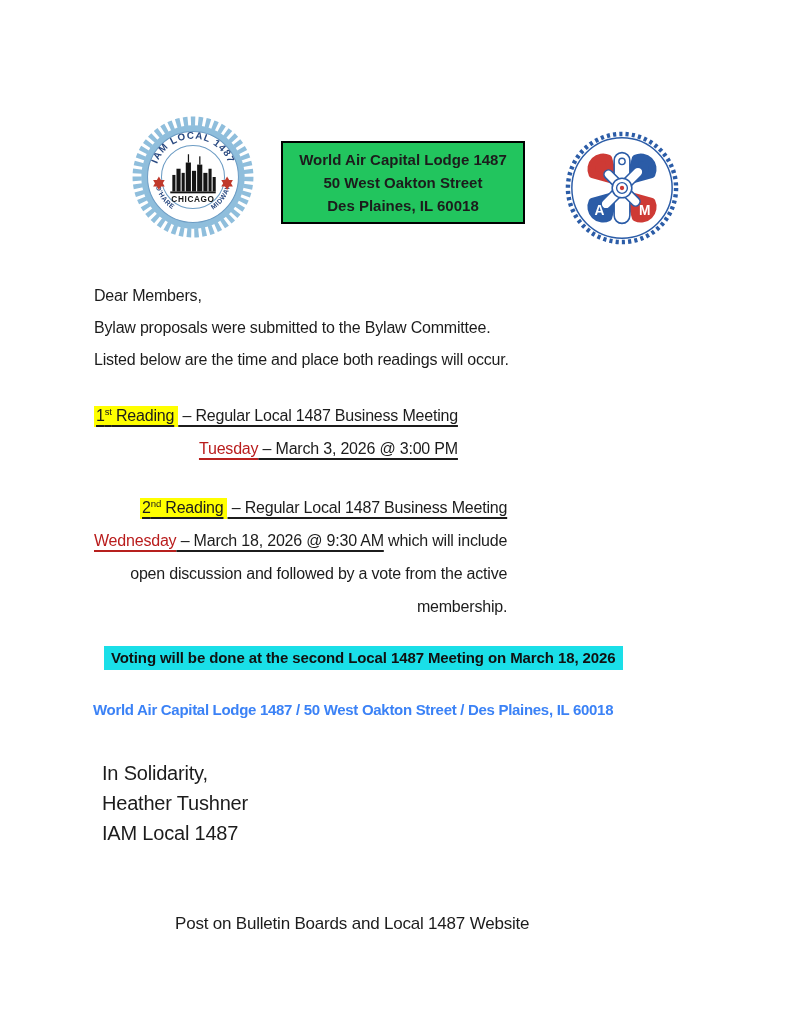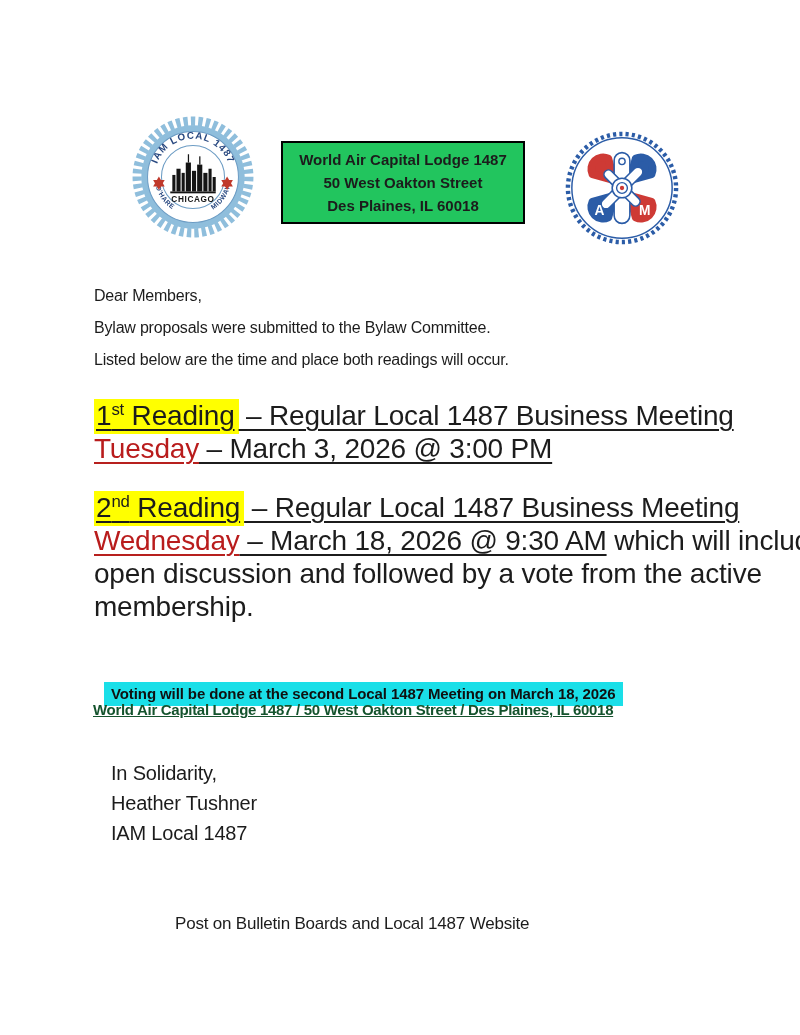--- a/index.html
+++ b/index.html
@@ -8,32 +8,32 @@
     font-family:"Liberation Sans",sans-serif;color:#1c1c1c;overflow:hidden;
   }
   .abs{position:absolute;}
   
   .addr-box{
     width:240px;border:2px solid #000;background:#22c55e;text-align:center;
     font-weight:bold;font-size:15px;line-height:23px;padding:5px 0;white-space:nowrap;
   }
   
   .body-text{font-size:16px;line-height:32px;letter-spacing:-0.2px;}
-  .rline{font-size:28px;line-height:33px;letter-spacing:-0.2px;white-space:nowrap;}
+  .rline{font-size:16px;line-height:33px;letter-spacing:-0.2px;white-space:nowrap;text-align:right;}
   .u2{text-decoration:underline;text-decoration-thickness:2px;text-underline-offset:4px;}
   .u2.black{text-decoration-color:#1c1c1c;}
   .u2.red{text-decoration-color:#b7201e;}
   .hl-y{background:#ffff00;padding:1px 4px 3px 2px;}
   .day{color:#b91c1c;}
   sup{font-size:60%;line-height:0;}
   .notice{
     background:#1adfe8;color:#101010;font-weight:bold;font-size:15px;
     padding:3px 7px 4px 7px;white-space:nowrap;letter-spacing:-0.1px;
   }
-  .addr-line{font-weight:bold;font-size:15px;letter-spacing:-0.3px;white-space:nowrap;color:#14532d;text-decoration:underline;}
+  .addr-line{font-weight:bold;font-size:15px;letter-spacing:-0.3px;white-space:nowrap;color:#3b82f6;}
   .closing{font-size:20px;line-height:30px;letter-spacing:-0.2px;}
   .footer-line{font-size:17px;letter-spacing:-0.2px;}
 </style>
 </head>
 <body>
 
 <div class="page">
 
   <svg class="abs" style="left:131px;top:115px;" width="124" height="124" viewBox="0 0 120 120">
     <defs>
@@ -121,27 +121,27 @@
     <div class="rline"><span class="day u2 red">Tuesday</span><span class="u2 black"> – March 3, 2026 @ 3:00 PM</span></div>
   </div>
 
   <div class="abs" style="left:94px;top:491px;">
     <div class="rline u2 black"><span class="hl-y"><span>2</span><sup>nd</sup><span> Reading</span></span><span> – Regular Local 1487 Business Meeting</span></div>
     <div class="rline"><span class="day u2 red">Wednesday</span><span class="u2 black"> – March 18, 2026 @ 9:30 AM</span><span> which will include</span></div>
     <div class="rline">open discussion and followed by a vote from the active</div>
     <div class="rline">membership.</div>
   </div>
 
-  <div class="abs" style="left:104px;top:649px;margin-top:36px;">
+  <div class="abs" style="left:104px;top:649px;">
     <span class="notice">Voting will be done at the second Local 1487 Meeting on March 18, 2026</span>
   </div>
 
   <div class="abs addr-line" style="left:93px;top:701px;">World Air Capital Lodge 1487 / 50 West Oakton Street / Des Plaines, IL 60018</div>
 
-  <div class="abs closing" style="left:111px;top:758px;">
+  <div class="abs closing" style="left:102px;top:758px;">
     <div>In Solidarity,</div>
     <div>Heather Tushner</div>
     <div>IAM Local 1487</div>
   </div>
 
   <div class="abs footer-line" style="left:175px;top:914px;">Post on Bulletin Boards and Local 1487 Website</div>
 
 </div>
 
 </body></html>

